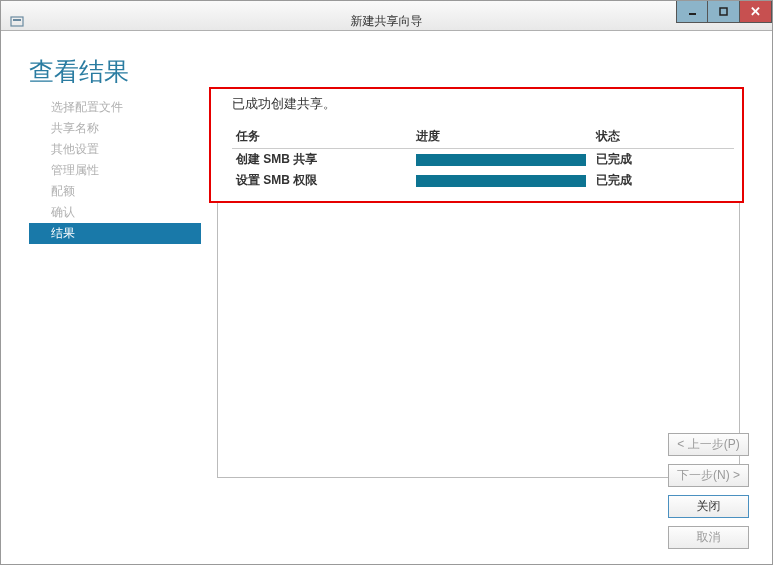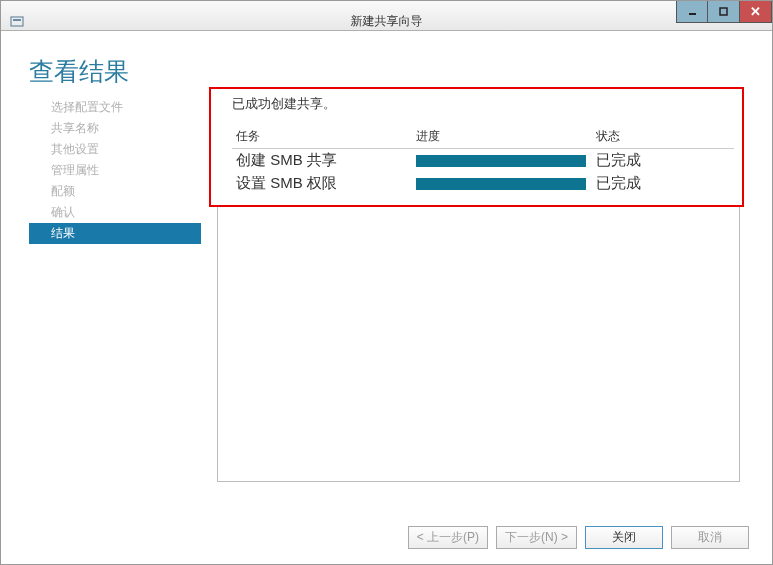--- a/index.html
+++ b/index.html
@@ -96,31 +96,32 @@
       font-size: 13px;
       color: #333;
       margin-bottom: 12px;
     }
     .task-table {
       width: 100%;
       border-collapse: collapse;
     }
     .task-table th {
       text-align: left;
-      font-weight: normal;
+      font-weight: bold;
       font-size: 12px;
       padding: 3px 4px;
       border-bottom: 1px solid #ccc;
       color: #333;
     }
     .task-table td {
-      font-size: 15px;
+      font-size: 12px;
       padding: 2px 4px;
       color: #333;
       vertical-align: middle;
+      font-weight: bold;
     }
     .task-table .col-task { width: 180px; }
     .task-table .col-prog { width: 180px; }
     .prog-bar {
       width: 170px;
       height: 12px;
       background: #0d7492;
       display: block;
     }
     .result-panel {
@@ -129,20 +130,21 @@
       height: 275px;
       margin-left: 8px;
       margin-right: 4px;
     }
     .footer {
       position: absolute;
       bottom: 16px;
       right: 24px;
       display: flex;
       gap: 8px;
+      flex-direction: column;
     }
     .btn {
       min-width: 78px;
       height: 23px;
       font-size: 12px;
       border: 1px solid #aaa;
       background: linear-gradient(#fdfdfd, #ededed);
       color: #999;
       padding: 0 8px;
       cursor: default;

